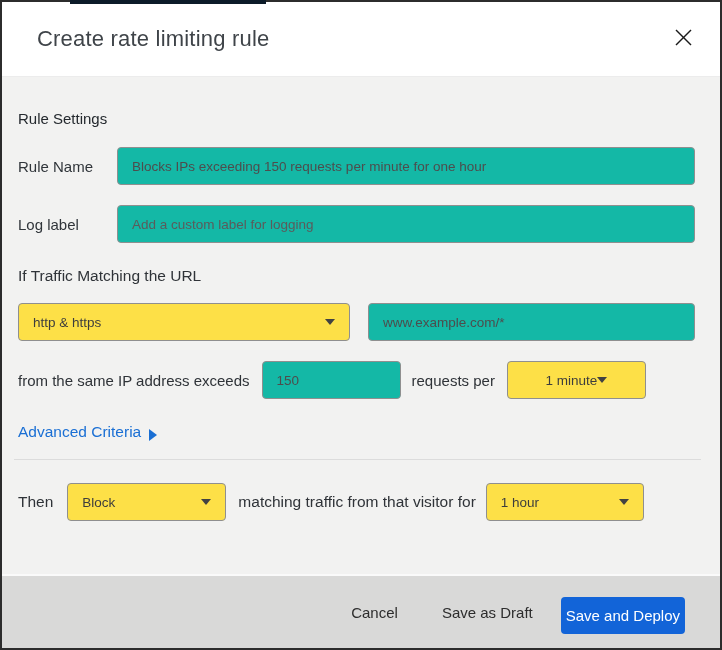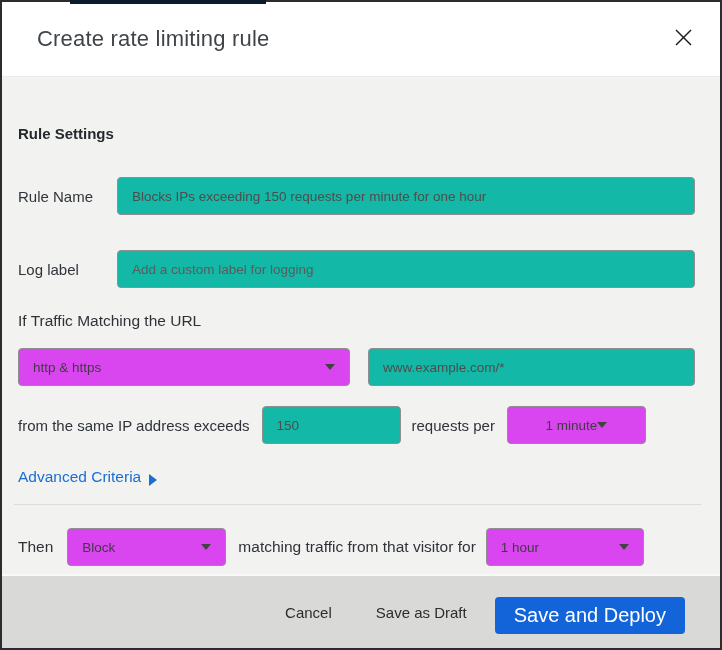--- a/index.html
+++ b/index.html
@@ -38,44 +38,44 @@
   }
 
   
   .modal-body {
     flex:1 1 auto;
     background:#f2f2f1;
     padding:0 25px 0 16px;
     overflow:hidden;
   }
   .section-title {
-    margin-top:48px;
-    font-size:15px; font-weight:700; color:#24292e;
-  }
-  .form-row { display:flex; align-items:center; margin-top:35px; }
+    margin-top:33px;
+    font-size:15px; font-weight:400; color:#24292e;
+  }
+  .form-row { display:flex; align-items:center; margin-top:20px; }
   .field-label { font-size:15px; color:#30353a; }
   .label-col { width:99px; flex:0 0 99px; }
 
   input.text-input {
     height:38px;
     border:1px solid #8f8f8f; border-radius:4px;
     background:#14b8a6;
     font-family:"Liberation Sans", sans-serif;
     font-size:13.5px; color:#4d4d4d;
     padding:0 14px; outline:none;
   }
   input.text-input::placeholder { color:#5b5b5b; opacity:1; }
   .grow { flex:1 1 auto; }
 
   .statement { margin-top:24px; font-size:15.5px; color:#2f3338; }
 
   .selectbox {
     height:38px;
     border:1px solid #8f8f8f; border-radius:4px;
-    background:#d946ef;
+    background:#fde047;
     display:flex; align-items:center; justify-content:space-between;
     padding:0 14px;
     font-size:13.5px; color:#3d3d3d;
     cursor:pointer;
   }
   .caret-down {
     width:0; height:0;
     border-left:5px solid transparent;
     border-right:5px solid transparent;
     border-top:6px solid #424242;
@@ -122,23 +122,23 @@
     padding-right:35px;
   }
   .footer-link {
     font-size:15px; color:#2d2d2d; cursor:pointer; white-space:nowrap;
   }
   .cancel-link { margin-right:44px; }
   .draft-link { margin-right:28px; }
   .primary-btn {
     height:37px;
     border:none; border-radius:4px;
-    padding:0 19px;
+    padding:0 5px;
     font-family:"Liberation Sans", sans-serif;
-    font-size:20px; color:#ffffff;
+    font-size:15px; color:#ffffff;
     display:flex; align-items:center;
     cursor:pointer;
     margin-top:6px;
   }
 </style>
 </head>
 <body>
 
 <div class="page">
   <div class="top-strip" style="background: rgb(12, 27, 41);"></div>

